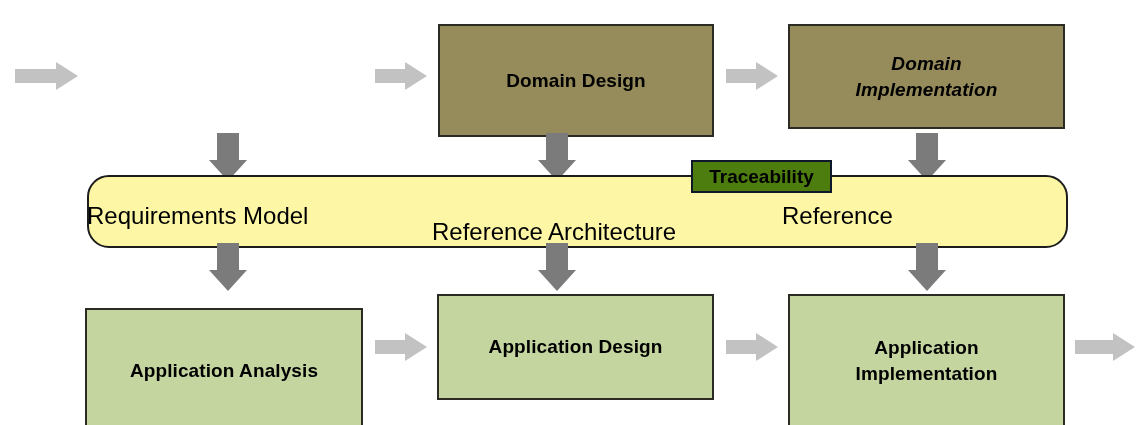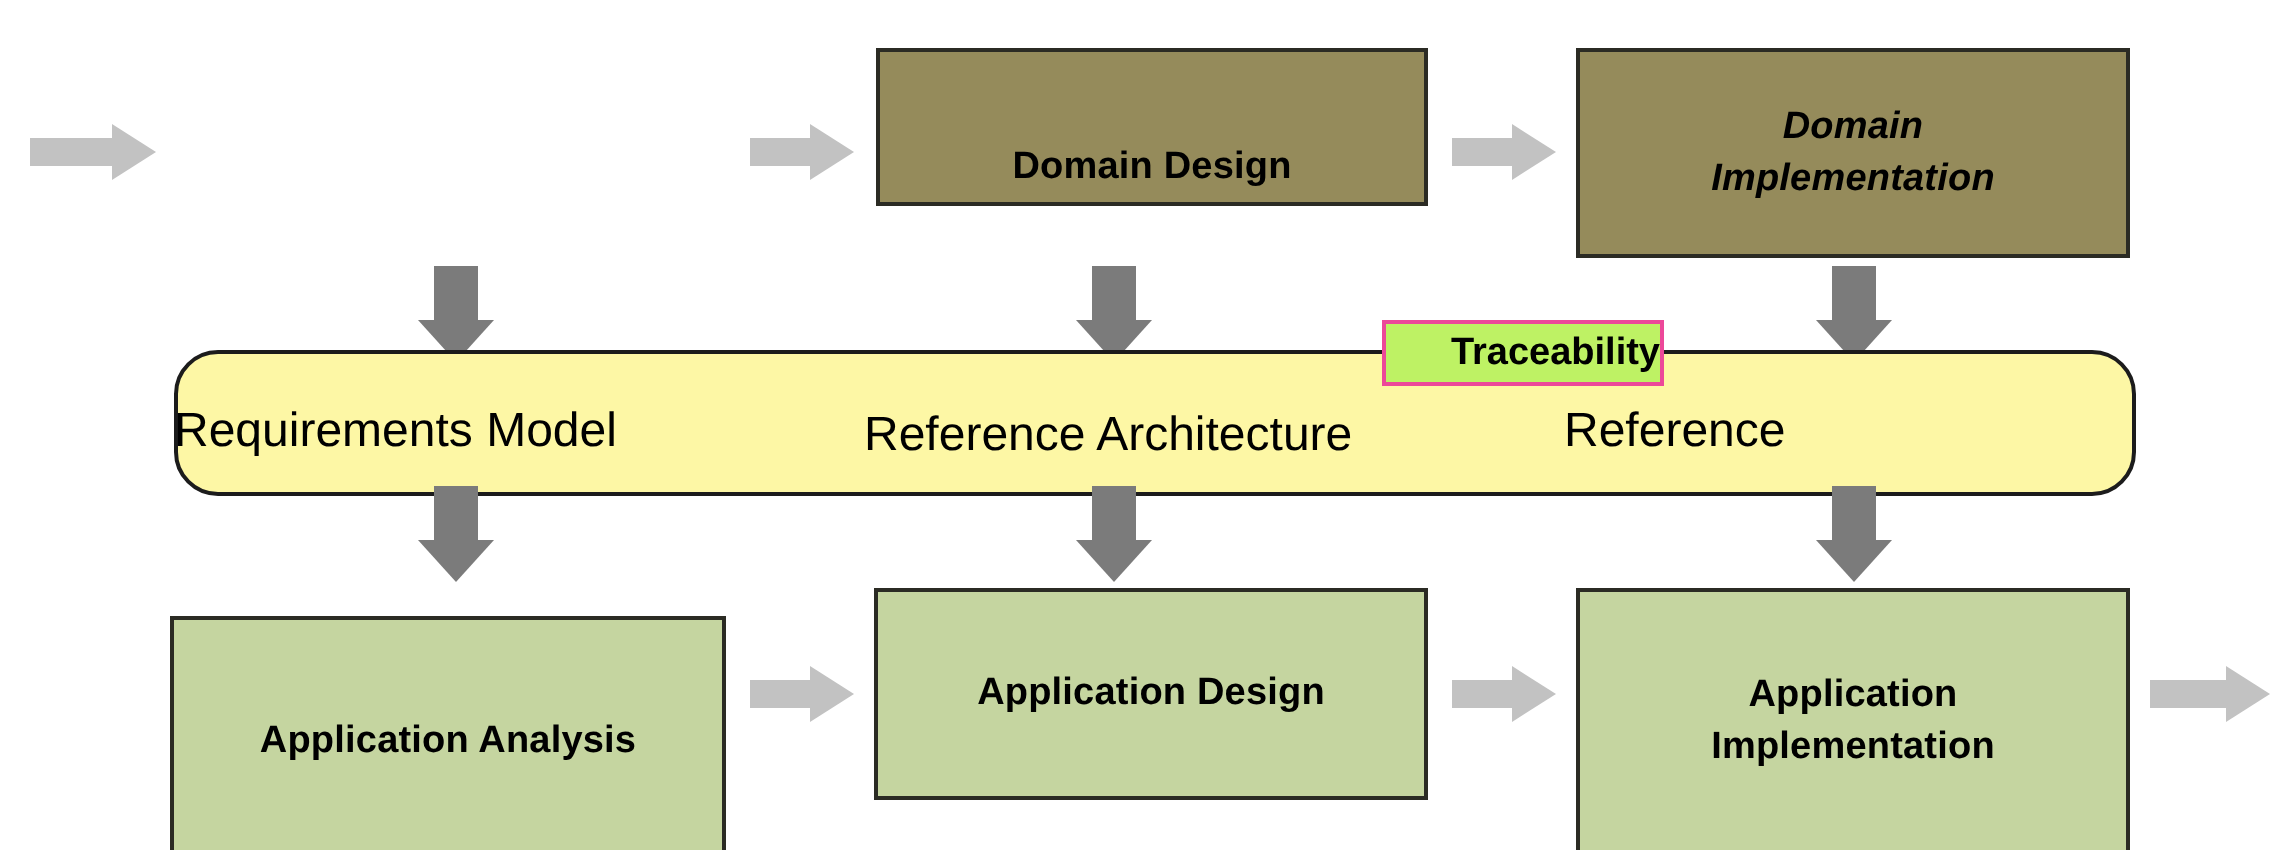--- a/index.html
+++ b/index.html
@@ -51,25 +51,25 @@
     color: #000000;
     text-align: left;
     white-space: nowrap;
     font-weight: normal;
   }
 
   
   #traceability-box {
     position: absolute;
     box-sizing: border-box;
-    background: #bef264;
-    border: 2px solid #ec4899;
+    background: #4d7c0f;
+    border: 2px solid #0f172a;
     display: flex;
     align-items: center;
-    justify-content: flex-end;
+    justify-content: center;
     font-weight: bold;
     font-size: 19px;
     color: #000000;
     z-index: 5;
   }
 
   
   .arrow-right {
     position: absolute;
   }
@@ -123,21 +123,21 @@
     <div class="shaft"></div>
     <div class="head"></div>
   </div>
 
 
   <div class="arrow-right" style="left:375px; top:62px; width:52px; height:28px;">
     <div class="shaft"></div>
     <div class="head"></div>
   </div>
 
-  <div class="proc-box domain" style="left:438px; top:24px; width:276px; height:79px;align-items:flex-end;">
+  <div class="proc-box domain" style="left:438px; top:24px; width:276px; height:113px;">
     <span>Domain Design</span>
   </div>
 
   <div class="arrow-right" style="left:726px; top:62px; width:52px; height:28px;">
     <div class="shaft"></div>
     <div class="head"></div>
   </div>
 
   <div class="proc-box domain" style="left:788px; top:24px; width:277px; height:105px;font-style:italic;">
     <span>
@@ -157,21 +157,21 @@
   <div class="arrow-down" style="left:908px; top:133px; width:38px; height:48px;">
     <div class="shaft"></div>
     <div class="head"></div>
   </div>
 
   <div id="artifact-band" style="left:87px; top:175px; width:981px; height:73px;">
   </div>
 
   <div class="artifact-label" style="left:87px; top:202px; width:290px;">Requirements Model</div>
 
-  <div class="artifact-label" style="left:432px; top:204px; width:290px;">Reference Architecture</div>
+  <div class="artifact-label" style="left:432px; top:218px; width:290px;">Reference Architecture</div>
 
   <div class="artifact-label" style="left:782px; top:202px; width:286px;">Reference</div>
 
   <div id="traceability-box" style="left:691px; top:160px; width:141px; height:33px;">
     <span>Traceability</span>
   </div>
 
   <div class="arrow-down" style="left:209px; top:243px; width:38px; height:48px;">
     <div class="shaft"></div>
     <div class="head"></div>

